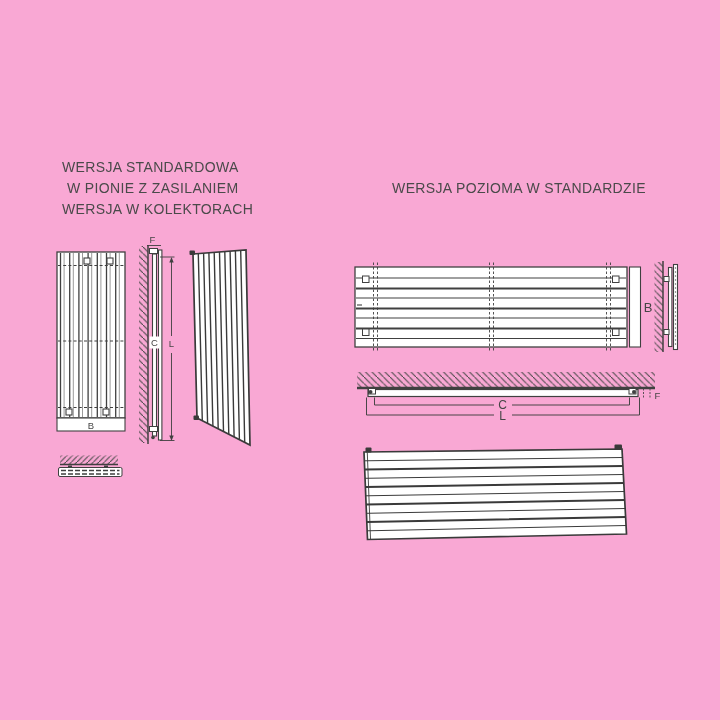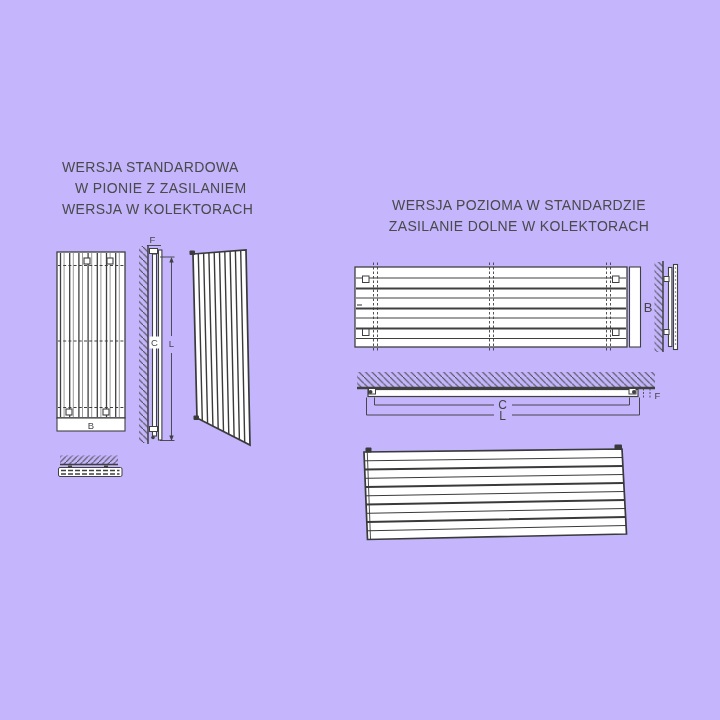--- a/index.html
+++ b/index.html
@@ -1,40 +1,39 @@
 <!DOCTYPE html>
 <html><head>
 <meta charset="utf-8">
 <style>
   html,body{margin:0;padding:0;background:#fff;}
-  #page{position:relative;width:720px;height:720px;background:#c4b5fd;overflow:hidden;
+  #page{position:relative;width:720px;height:720px;background:#f9a8d4;overflow:hidden;
         font-family:"Liberation Sans",sans-serif;}
   .title{position:absolute;color:#4a4a4a;font-size:14px;line-height:21px;
          letter-spacing:.35px;font-weight:400;}
   #left-title{left:62px;top:157px;text-align:left;}
-  #left-title div:nth-child(2){padding-left:5px;margin-left:8px;}
-  #right-title{left:376px;top:178px;width:286px;text-align:center;margin-top:17px;}
+  #left-title div:nth-child(2){padding-left:5px;}
+  #right-title{left:376px;top:178px;width:286px;text-align:center;}
   svg text{font-family:"Liberation Sans",sans-serif;fill:#454545;}
   .dim-sm{font-size:9.5px;}
   .dim-md{font-size:12px;}
   .dim-lg{font-size:13px;}
 </style>
 </head>
 <body>
 
 <div id="page">
 
   <div id="left-title" class="title">
     <div>WERSJA STANDARDOWA</div>
     <div>W PIONIE Z ZASILANIEM</div>
     <div>WERSJA W KOLEKTORACH</div>
   </div>
   <div id="right-title" class="title">
     <div>WERSJA POZIOMA W STANDARDZIE</div>
-    <div>ZASILANIE DOLNE W KOLEKTORACH</div>
   </div>
 
   <svg width="720" height="720" viewBox="0 0 720 720" style="position:absolute;left:0;top:0;">
     <defs>
       <pattern id="hatchBack" width="6.5" height="6.5" patternUnits="userSpaceOnUse">
         <path d="M-1 -1 L8 8" stroke="#4a4a4a" stroke-width="1.1" fill="none"></path>
       </pattern>
       <pattern id="hatchFwd" width="5.5" height="5.5" patternUnits="userSpaceOnUse">
         <path d="M-1 6.5 L6.5 -1" stroke="#4a4a4a" stroke-width="1.1" fill="none"></path>
       </pattern>

